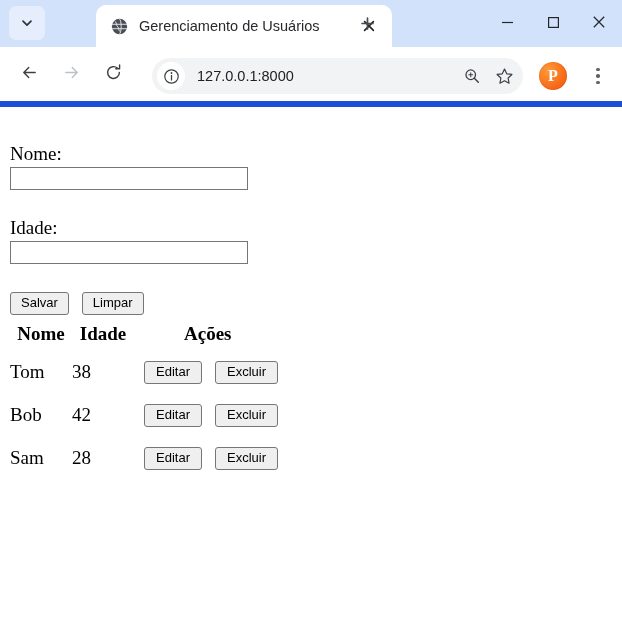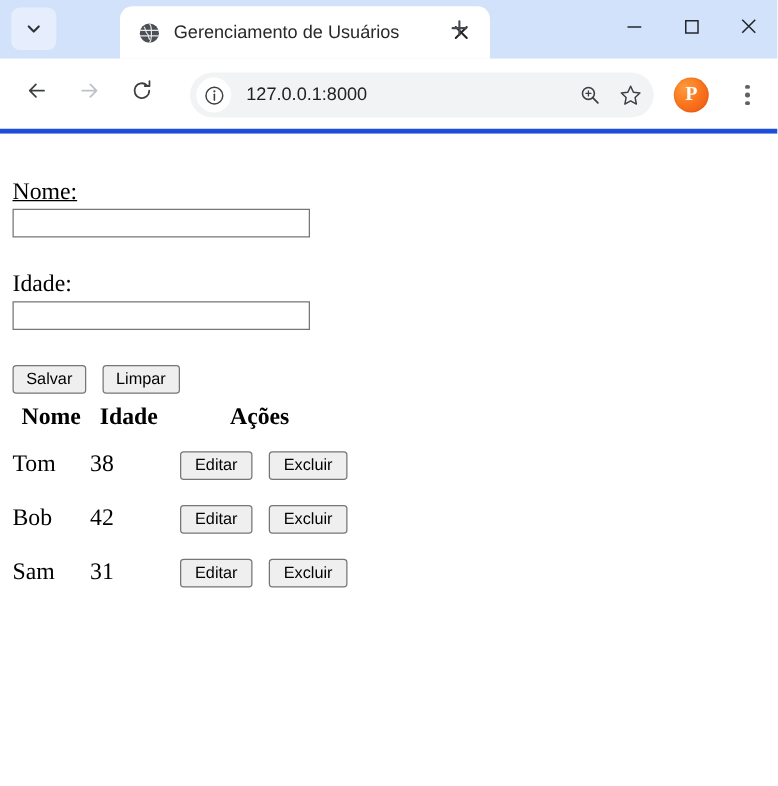--- a/index.html
+++ b/index.html
@@ -112,21 +112,21 @@
     justify-content: center;
   }
 
   
   .toolbar {
     height: 60px;
     background: #ffffff;
     position: relative;
     display: flex;
     align-items: center;
-    border-bottom: 4px solid #1d4ed8;
+    border-bottom: 6px solid #1d4ed8;
     box-sizing: border-box;
   }
   .nav-btn {
     width: 34px;
     height: 34px;
     margin-left: 8px;
     display: flex;
     align-items: center;
     justify-content: center;
     border-radius: 50%;
@@ -225,21 +225,21 @@
     margin: 21px 0 0 2px;
     line-height: 1.1;
     color: #000000;
   }
   .field-label {
     font-family: "Liberation Serif", serif;
     font-size: 19px;
     margin: 0 0 2px 2px;
     color: #000000;
   }
-  .nome-block { margin-top: 36px; text-decoration: underline; }
+  .nome-block { margin-top: 36px; }
   .idade-block { margin-top: 27px; }
 
   input.text-input {
     display: block;
     width: 232px;
     height: 19px;
     margin-left: 2px;
     padding: 1px 2px;
     font-family: "Liberation Serif", serif;
     font-size: 15px;
@@ -484,21 +484,21 @@
             <td class="acoes">
               <div class="row-btns">
                 <button class="row-btn">Editar</button>
                 <button class="row-btn">Excluir</button>
               </div>
             </td>
           </tr>
 
           <tr>
             <td>Sam</td>
-            <td>31</td>
+            <td>28</td>
             <td class="acoes">
               <div class="row-btns">
                 <button class="row-btn">Editar</button>
                 <button class="row-btn">Excluir</button>
               </div>
             </td>
           </tr>
 
         </tbody>
       </table>

